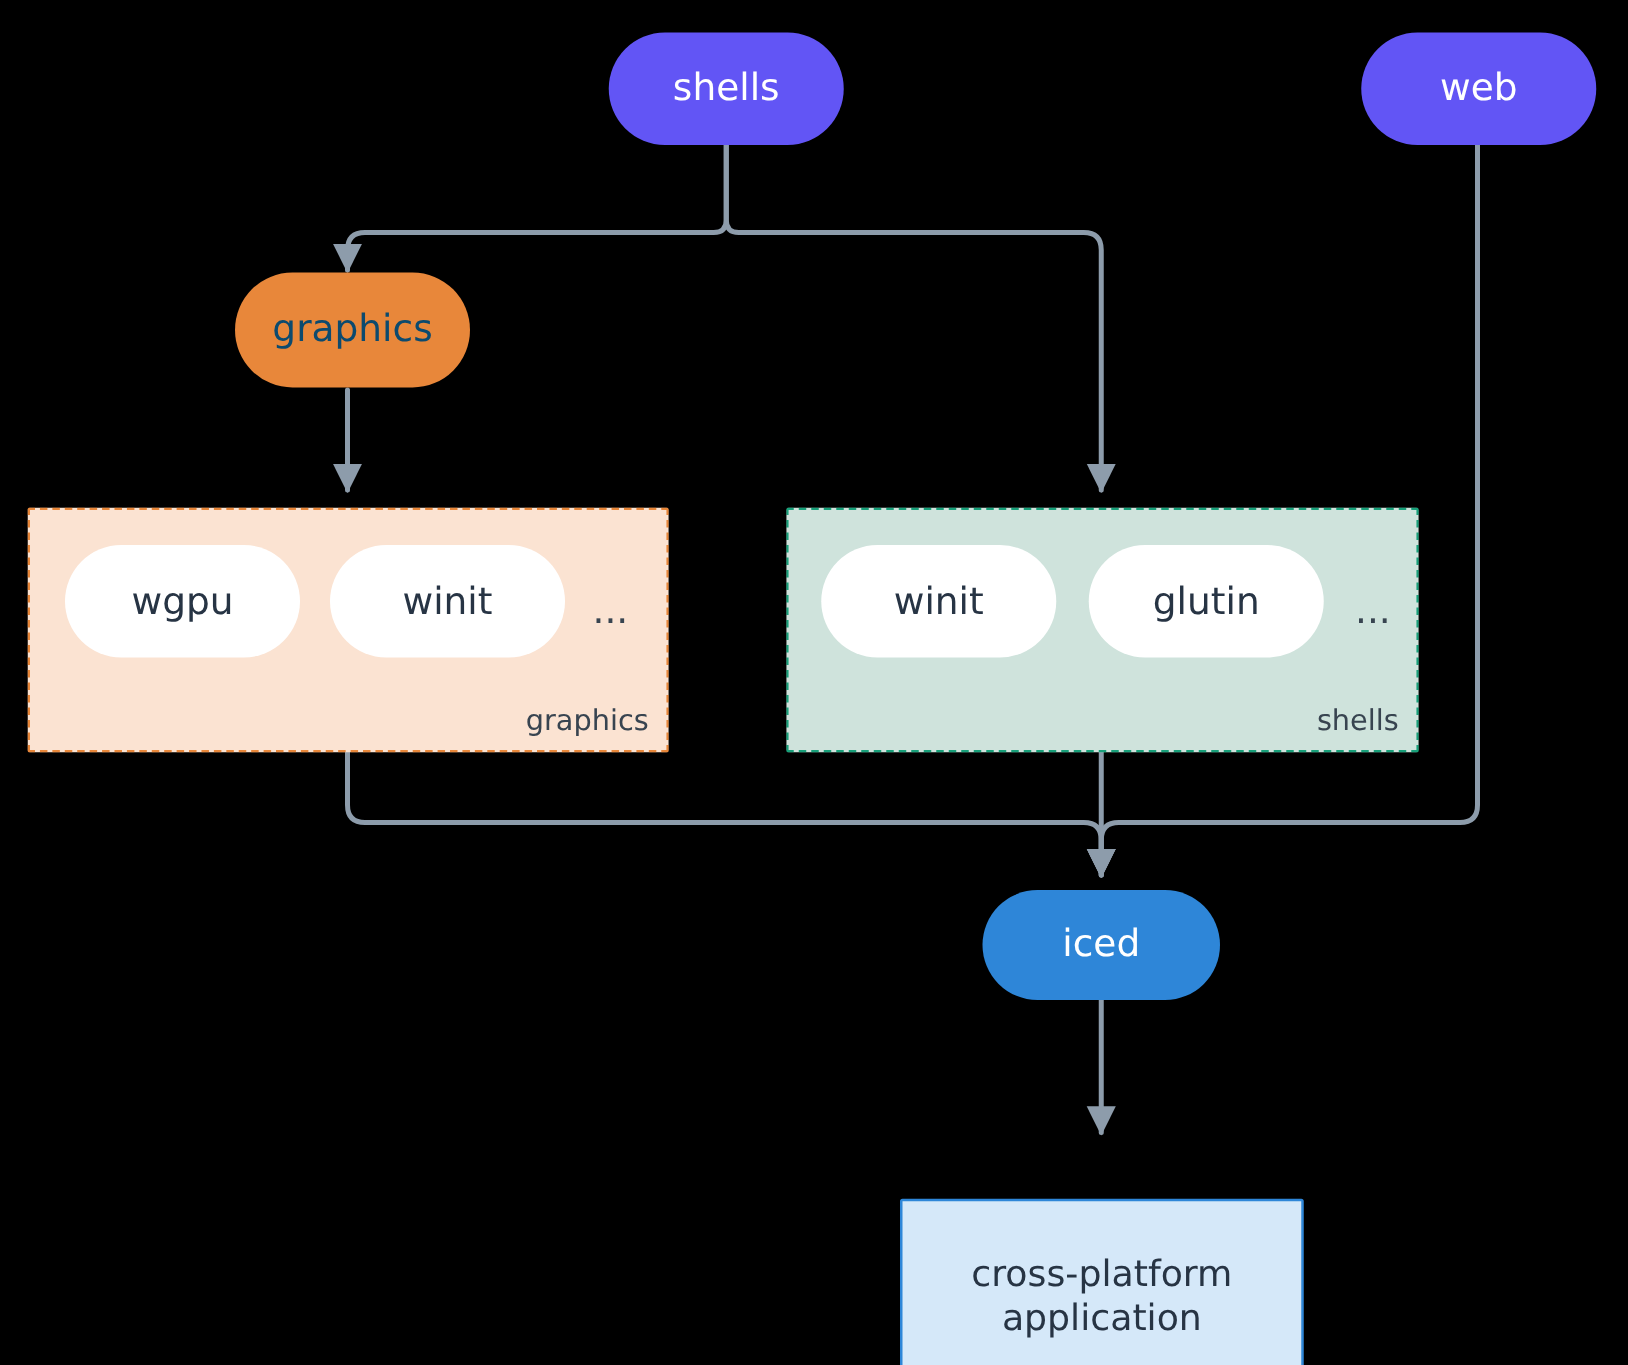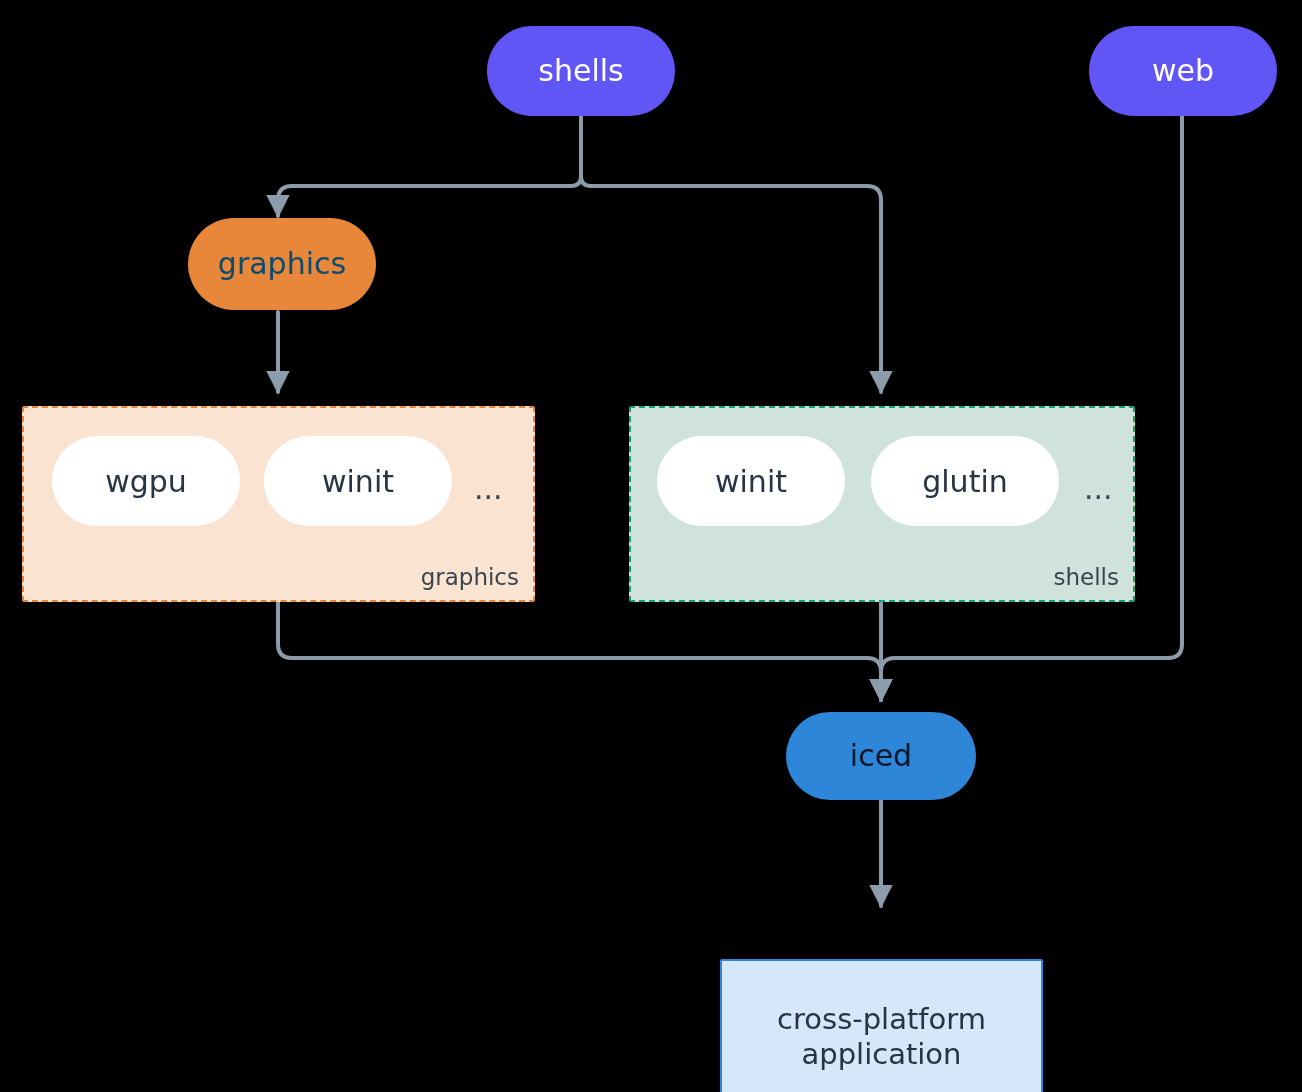--- a/index.html
+++ b/index.html
@@ -44,21 +44,21 @@
     color: #ffffff;
     font-size: 30px;
   }
   .node-graphics {
     background: #e8873a;
     color: #0c4a6e;
     font-size: 30px;
   }
   .node-iced {
     background: #2e86d8;
-    color: #0f172a;
+    color: #ffffff;
     font-size: 30px;
   }
   .node-app {
     background: #d5e8f9;
     color: #273444;
     border: 2px solid #2e86d8;
     border-radius: 2px;
     font-size: 29px;
   }
   .cluster {

